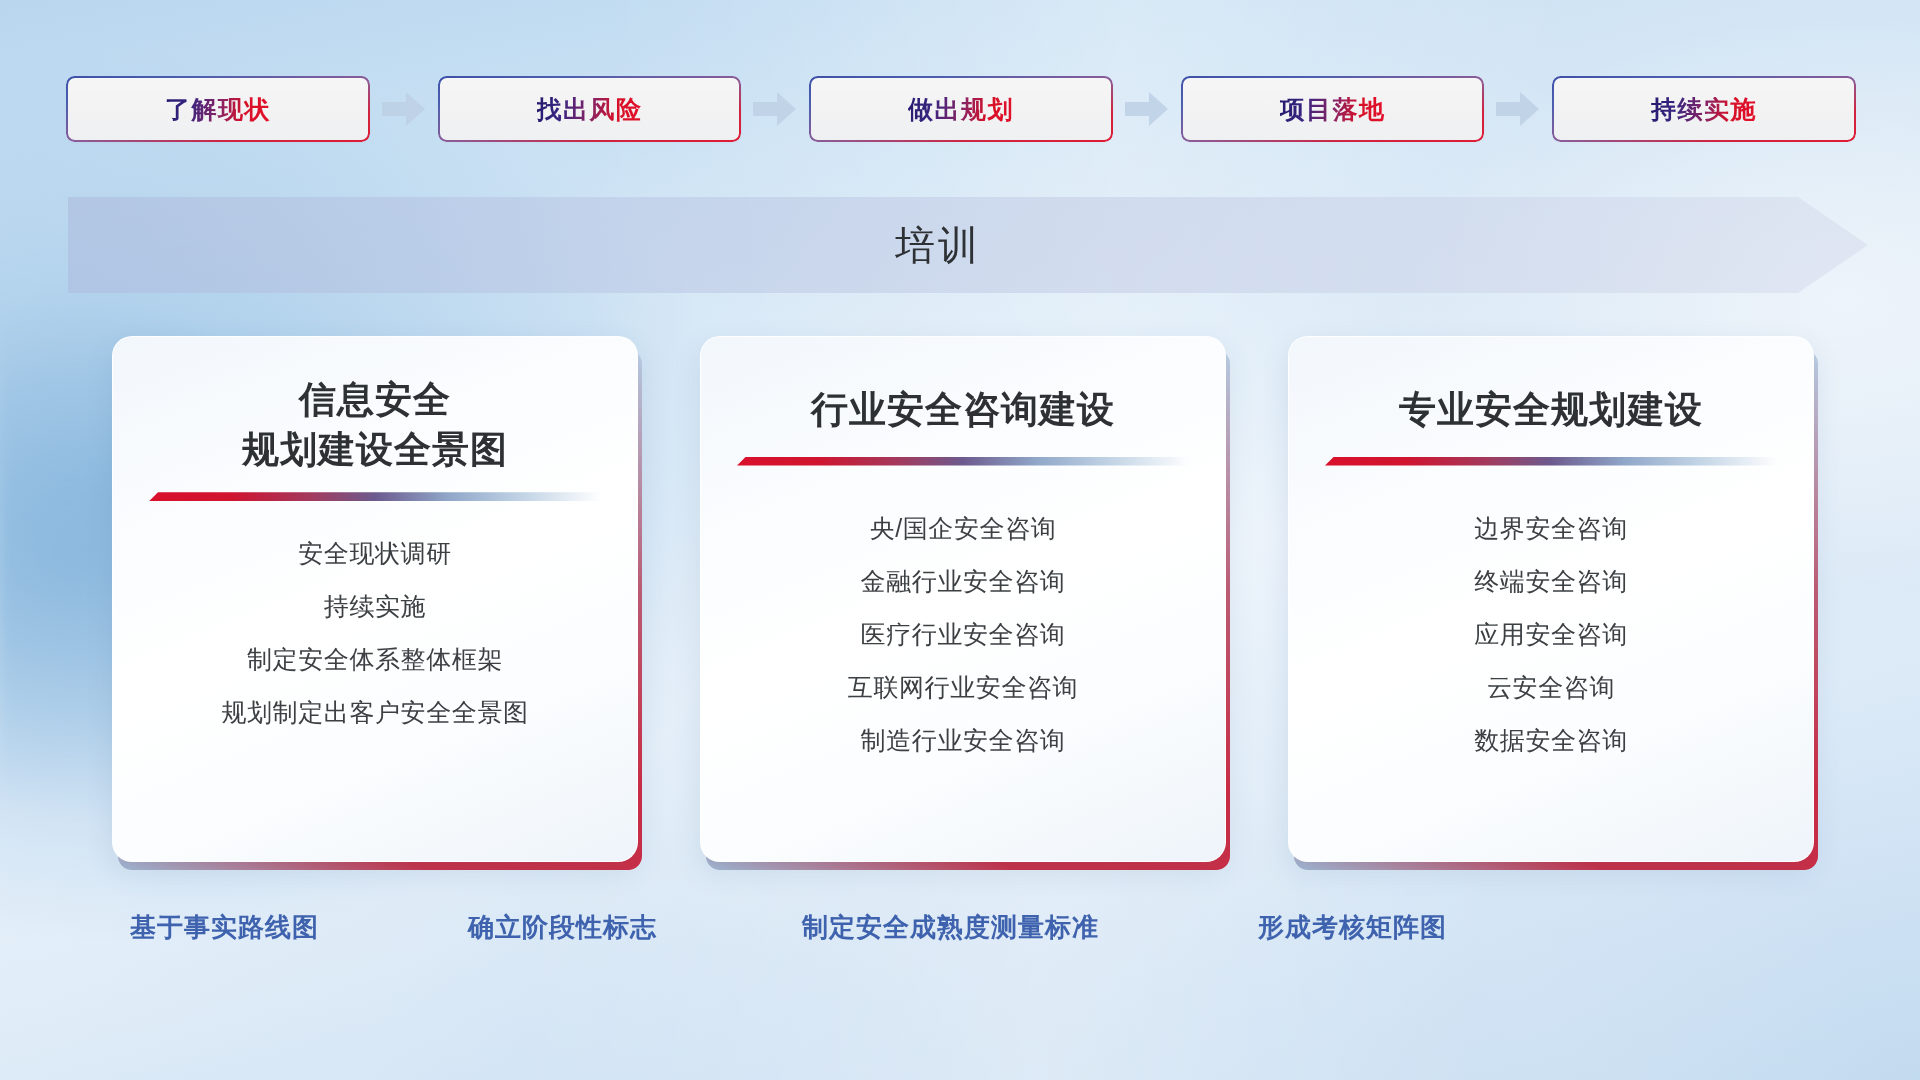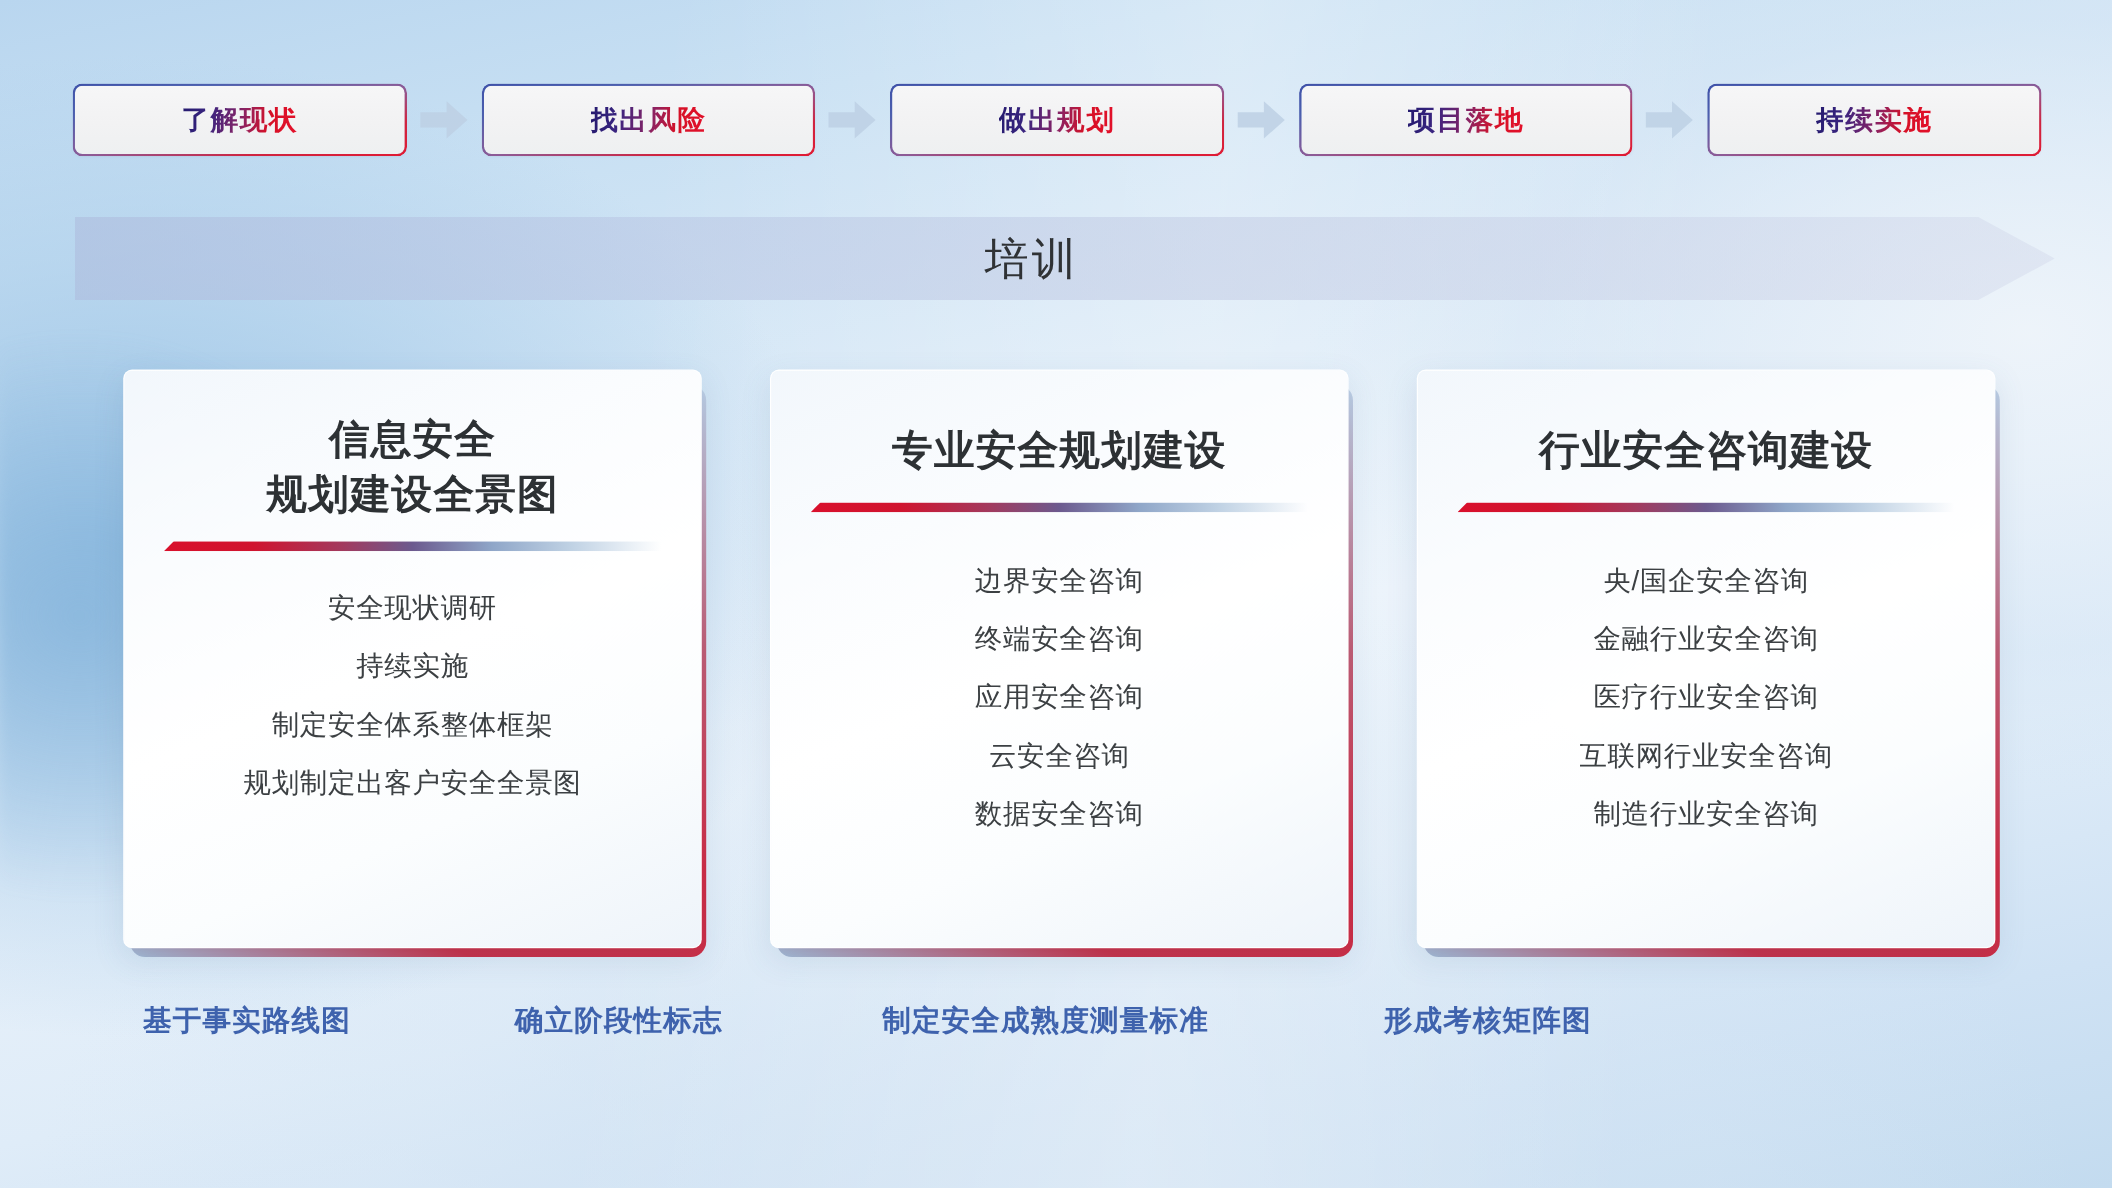--- a/index.html
+++ b/index.html
@@ -98,21 +98,21 @@
     justify-content: center;
   }
   .step-arrow svg { display: block; }
 
   
   #training-banner {
     position: absolute;
     left: 68px;
     top: 197px;
     width: 1800px;
-    height: 76px;
+    height: 96px;
     z-index: 4;
   }
   #training-banner .band {
     position: absolute;
     inset: 0;
     background: linear-gradient(92deg, rgba(174,189,222,0.62) 0%, rgba(186,199,228,0.58) 30%, rgba(196,205,229,0.56) 58%, rgba(204,211,232,0.50) 82%, rgba(208,214,233,0.42) 100%);
     clip-path: polygon(0 0, calc(100% - 70px) 0, 100% 50%, calc(100% - 70px) 100%, 0 100%);
   }
   #training-title {
     position: absolute;
@@ -153,21 +153,21 @@
     border-radius: 14px;
     background: linear-gradient(200deg, #b9cfe6 0%, #c0536b 34%, #d01f38 62%, #c7243c 84%, #9fb8d4 100%);
     opacity: 0.95;
   }
   .card {
     position: absolute;
     left: 0;
     top: 0;
     width: 524px;
     height: 524px;
-    border-radius: 8px;
+    border-radius: 20px;
     border: 1px solid rgba(255,255,255,0.85);
     background:
       linear-gradient(158deg, #f2f7fc 0%, #fafcfe 26%, #ffffff 50%, #fbfdfe 72%, #eef4fa 100%);
     box-shadow: 0 10px 28px rgba(70,105,150,0.13);
     overflow: hidden;
     display: flex;
     flex-direction: column;
     align-items: center;
   }
   .card-title {
@@ -296,46 +296,46 @@
           <div class="card-list-item">持续实施</div>
           <div class="card-list-item">制定安全体系整体框架</div>
           <div class="card-list-item">规划制定出客户安全全景图</div>
         </div>
       </div>
     </div>
 
     <div class="card-wrap">
       <div class="card-edge"></div>
       <div class="card">
+        <div class="card-title">行业安全咨询建设</div>
+        <div class="card-divider"></div>
+        <div class="card-list">
+          <div class="card-list-item">央/国企安全咨询</div>
+          <div class="card-list-item">金融行业安全咨询</div>
+          <div class="card-list-item">医疗行业安全咨询</div>
+          <div class="card-list-item">互联网行业安全咨询</div>
+          <div class="card-list-item">制造行业安全咨询</div>
+        </div>
+      </div>
+    </div>
+
+    <div class="card-wrap">
+      <div class="card-edge"></div>
+      <div class="card">
         <div class="card-title">专业安全规划建设</div>
         <div class="card-divider"></div>
         <div class="card-list">
           <div class="card-list-item">边界安全咨询</div>
           <div class="card-list-item">终端安全咨询</div>
           <div class="card-list-item">应用安全咨询</div>
           <div class="card-list-item">云安全咨询</div>
           <div class="card-list-item">数据安全咨询</div>
         </div>
       </div>
     </div>
-
-    <div class="card-wrap">
-      <div class="card-edge"></div>
-      <div class="card">
-        <div class="card-title">行业安全咨询建设</div>
-        <div class="card-divider"></div>
-        <div class="card-list">
-          <div class="card-list-item">央/国企安全咨询</div>
-          <div class="card-list-item">金融行业安全咨询</div>
-          <div class="card-list-item">医疗行业安全咨询</div>
-          <div class="card-list-item">互联网行业安全咨询</div>
-          <div class="card-list-item">制造行业安全咨询</div>
-        </div>
-      </div>
-    </div>
   </div>
 
   <div id="footer-labels">
     <div class="footer-label" style="left: 130px;">基于事实路线图</div>
     <div class="footer-label" style="left: 468px;">确立阶段性标志</div>
     <div class="footer-label" style="left: 790px; margin-left: 12px;">制定安全成熟度测量标准</div>
     <div class="footer-label" style="left: 1258px;">形成考核矩阵图</div>
   </div>
 </div>
 

